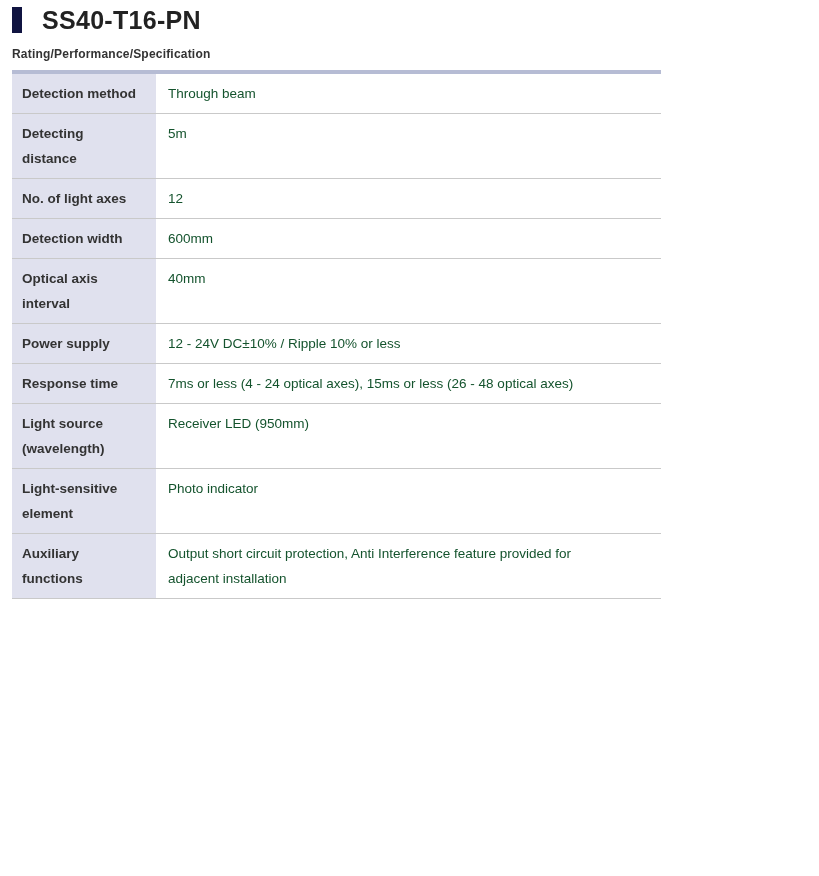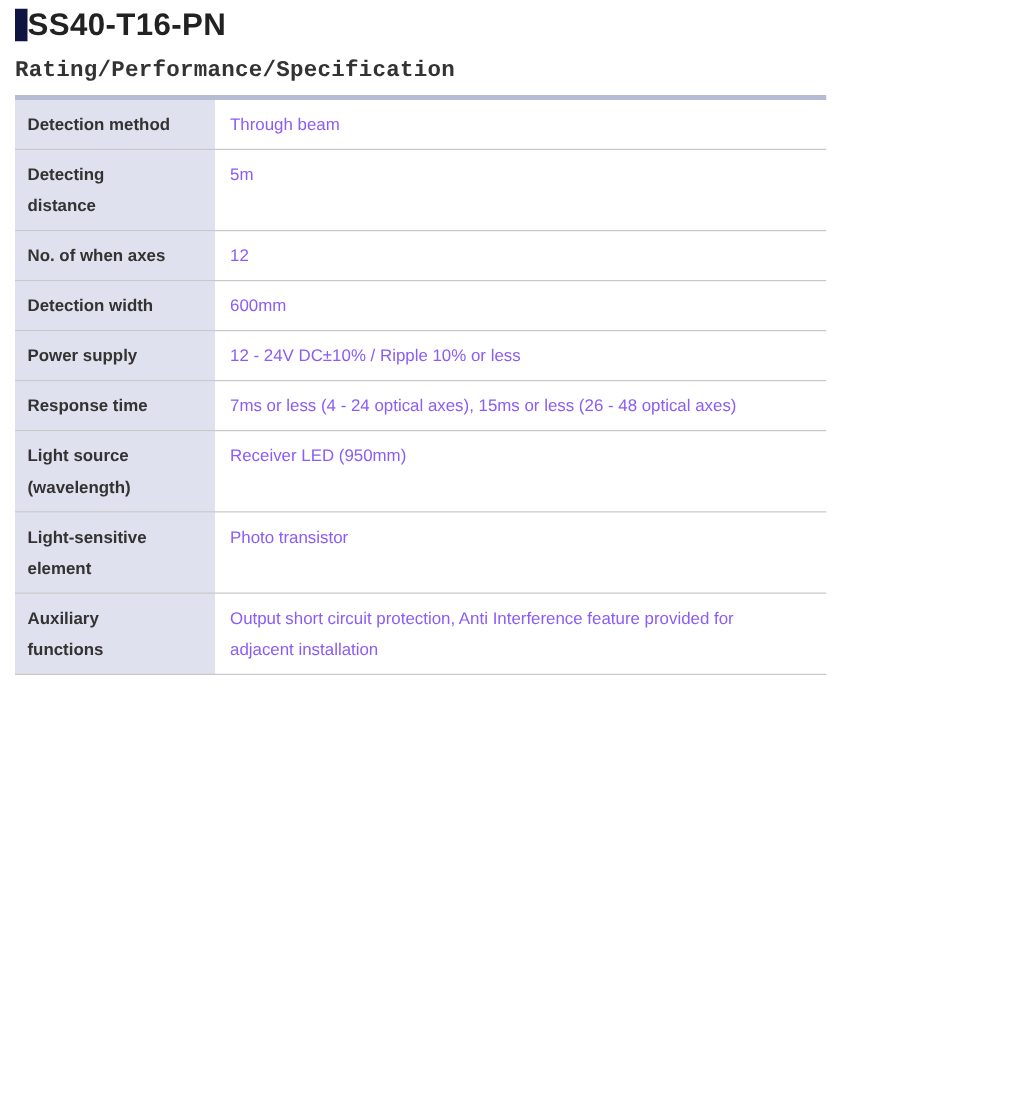--- a/index.html
+++ b/index.html
@@ -12,72 +12,71 @@
     font-family: "Liberation Sans", sans-serif;
     color: #333333;
   }
   .page {
     padding: 6px 0 0 12px;
     width: 807px;
   }
   .title-row {
     display: flex;
     align-items: center;
-    gap: 0;
+    gap: 20px;
     height: 28px;
   }
   .title-accent {
     display: inline-block;
     width: 10px;
     height: 26px;
     background: var(--title-bar-color, #101441);
   }
   h1.product-title {
     margin: 0;
     font-size: 25px;
     font-weight: bold;
     color: #222222;
     letter-spacing: 0.3px;
     line-height: 28px;
   }
   h2.section-heading {
     margin: 13px 16px 9px 0;
-    font-size: 18px;
+    font-size: 12px;
     font-weight: bold;
     color: #333333;
     letter-spacing: 0.2px;
-    font-family: Liberation Mono, monospace;
   }
   table.spec-table {
     border-collapse: collapse;
     table-layout: fixed;
     width: 649px;
     border-top: 4px solid var(--table-top-border, #b6bcd4);
   }
   table.spec-table th,
   table.spec-table td {
     font-size: 13.5px;
     font-weight: normal;
     line-height: 25px;
     vertical-align: top;
     text-align: left;
     border-bottom: 1px solid var(--row-border, #c9c9c9);
     white-space: pre-line;
     box-sizing: border-box;
   }
   table.spec-table th {
-    width: 160px;
+    width: 144px;
     background: var(--label-bg, #e0e1ee);
     font-weight: bold;
     padding: 7px 10px 7px 10px;
     color: #333333;
   }
   table.spec-table td {
     padding: 7px 6px 7px 12px;
-    color: #8b5cf6;
+    color: #14532d;
   }
 </style>
 </head>
 <body>
 
 <div class="page">
   <div class="title-row">
     <span class="title-accent"></span>
     <h1 class="product-title">SS40-T16-PN</h1>
   </div>
@@ -87,44 +86,49 @@
         <tr>
           <th>Detection method</th>
           <td>Through beam</td>
         </tr>
         <tr>
           <th>Detecting
 distance</th>
           <td>5m</td>
         </tr>
         <tr>
-          <th>No. of when axes</th>
+          <th>No. of light axes</th>
           <td>12</td>
         </tr>
         <tr>
           <th>Detection width</th>
           <td>600mm</td>
+        </tr>
+        <tr>
+          <th>Optical axis
+interval</th>
+          <td>40mm</td>
         </tr>
         <tr>
           <th>Power supply</th>
           <td>12 - 24V DC±10% / Ripple 10% or less</td>
         </tr>
         <tr>
           <th>Response time</th>
           <td>7ms or less (4 - 24 optical axes), 15ms or less (26 - 48 optical axes)</td>
         </tr>
         <tr>
           <th>Light source
 (wavelength)</th>
           <td>Receiver LED (950mm)</td>
         </tr>
         <tr>
           <th>Light-sensitive
 element</th>
-          <td>Photo transistor</td>
+          <td>Photo indicator</td>
         </tr>
         <tr>
           <th>Auxiliary
 functions</th>
           <td>Output short circuit protection, Anti Interference feature provided for
 adjacent installation</td>
         </tr>
       </tbody>
   </table>
 </div>

